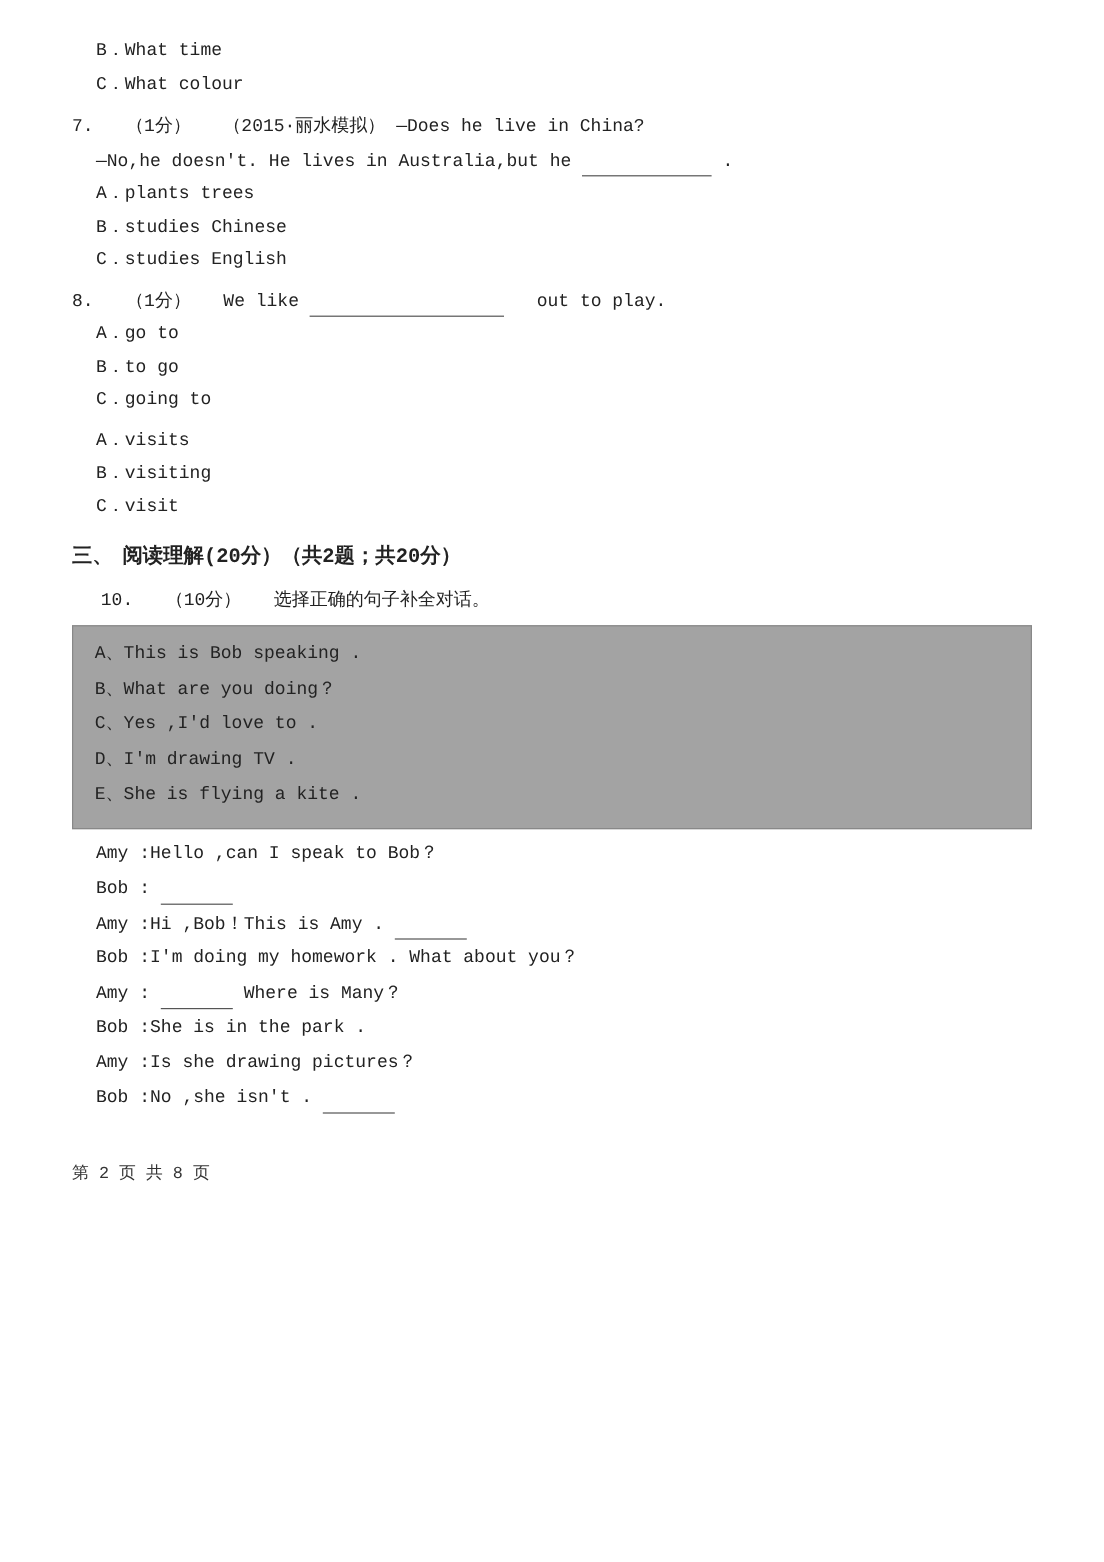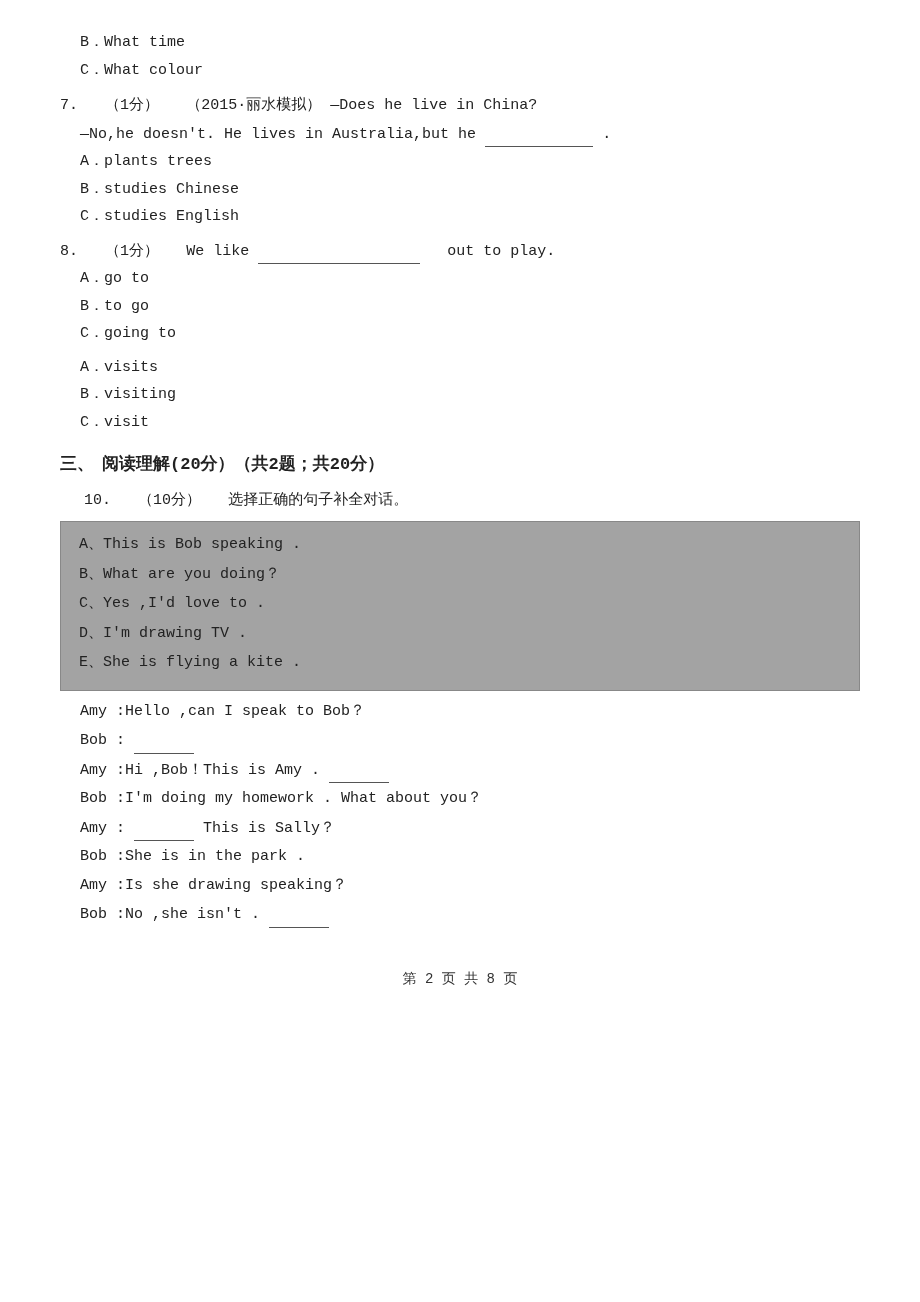--- a/index.html
+++ b/index.html
@@ -58,21 +58,20 @@
     .dialog-line {
       margin-bottom: 3px;
     }
     .blank {
       display: inline-block;
       border-bottom: 1px solid #555;
       min-width: 60px;
       vertical-align: bottom;
     }
     .page-footer {
-      text-align: center;
       margin-top: 40px;
       font-size: 14px;
       color: #333;
     }
     .indent1 {
       margin-left: 20px;
     }
   </style>
 </head>
 <body>
@@ -200,31 +199,31 @@
 
       <div class="dialog-line">
         <span>Bob</span>
         <span>:I'm doing my homework . What about you？</span>
       </div>
 
       <div class="dialog-line">
         <span>Amy</span>
         <span>:</span>
         <span class="blank">&nbsp;&nbsp;&nbsp;&nbsp;&nbsp;&nbsp;</span>
-        <span> This is Sally？</span>
+        <span> Where is Many？</span>
       </div>
 
       <div class="dialog-line">
         <span>Bob</span>
         <span>:She is in the park .</span>
       </div>
 
       <div class="dialog-line">
         <span>Amy</span>
-        <span>:Is she drawing speaking？</span>
+        <span>:Is she drawing pictures？</span>
       </div>
 
       <div class="dialog-line">
         <span>Bob</span>
         <span>:No ,she isn't .</span>
         <span class="blank">&nbsp;&nbsp;&nbsp;&nbsp;&nbsp;&nbsp;</span>
       </div>
     </div>
   </div>
 

